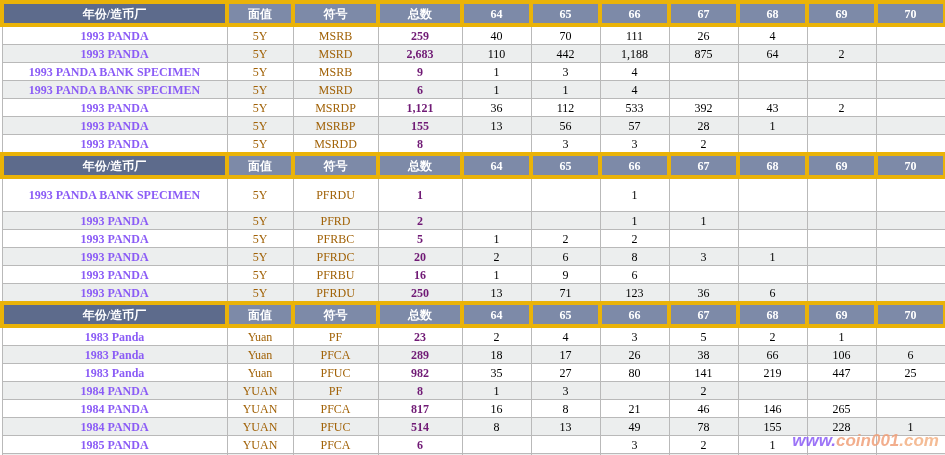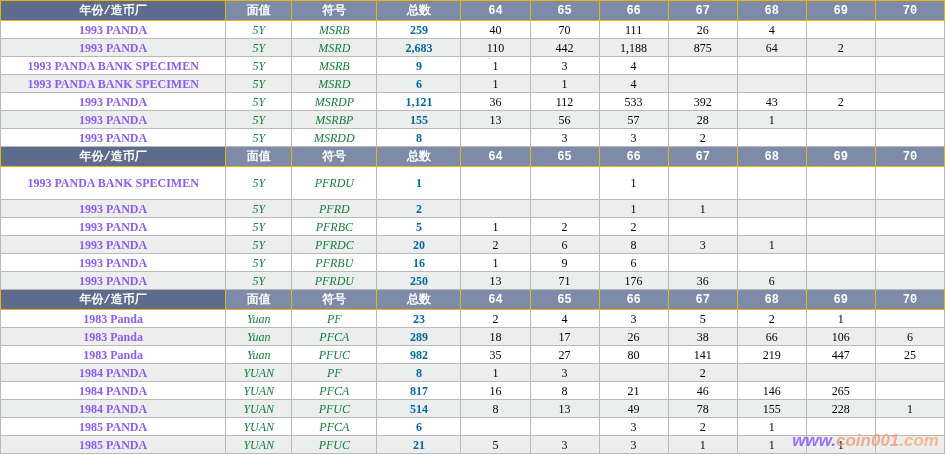--- a/index.html
+++ b/index.html
@@ -22,33 +22,33 @@
     text-align:center;
     vertical-align:middle;
     overflow:hidden;
     white-space:nowrap;
   }
   
   tr.hdr td{
     background:#7d8aa8;
     color:#ffffff;
     font-weight:bold;
-    font-family:Liberation Mono, monospace;
+    font-family:Liberation Serif, serif;
     font-size:12px;
-    border:1px solid #eab308;
+    border:4px solid #eab308;
     height:19px;
     line-height:18px;
   }
   tr.hdr td.hdr-left{ background:#5d6b8c; }
   
   tr.even td{ background:#ffffff; }
   tr.odd  td{ background:#eceeee; }
   td.c-desc{ color:#8b5cf6; font-weight:bold; font-family:"Liberation Serif",serif; font-size:12px; }
-  td.c-denom, td.c-sym{ color:#15803d; font-family:"Liberation Serif",serif;font-style:italic; }
-  td.c-total{ color:#0369a1; font-weight:bold; }
+  td.c-denom, td.c-sym{ color:#a16207; font-family:"Liberation Serif",serif; }
+  td.c-total{ color:#701a75; font-weight:bold; }
   td.c-num{ color:#000000; }
   td.wrap{ white-space:normal; line-height:14px; }
   .watermark{
     position:absolute;
     right:6px;
     bottom:4px;
     font-family:"Liberation Sans", sans-serif;
     font-size:17px;
     font-weight:bold;
     font-style:italic;
@@ -260,21 +260,21 @@
         <td class="c-num"></td>
         <td class="c-num"></td>
       </tr>
       <tr class="odd">
         <td class="c-desc">1993 PANDA</td>
         <td class="c-denom">5Y</td>
         <td class="c-sym">PFRDU</td>
         <td class="c-total">250</td>
         <td class="c-num">13</td>
         <td class="c-num">71</td>
-        <td class="c-num">176</td>
+        <td class="c-num">123</td>
         <td class="c-num">36</td>
         <td class="c-num">6</td>
         <td class="c-num"></td>
         <td class="c-num"></td>
       </tr>
       <tr class="hdr">
         <td class="hdr-left">年份/造币厂</td>
         <td>面值</td>
         <td>符号</td>
         <td>总数</td>

